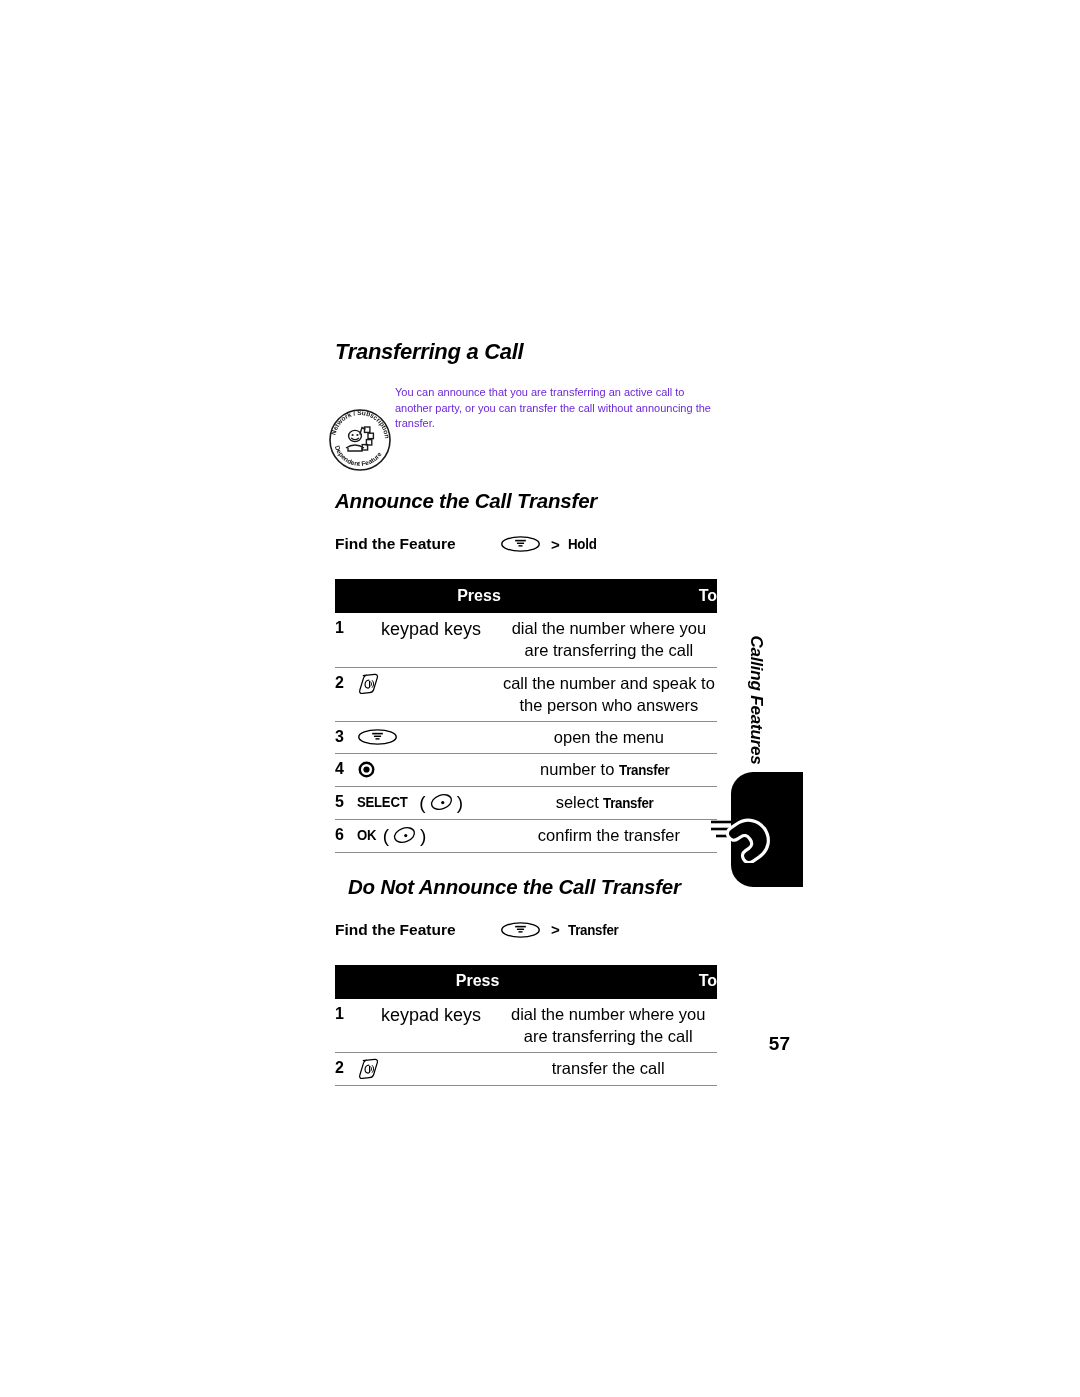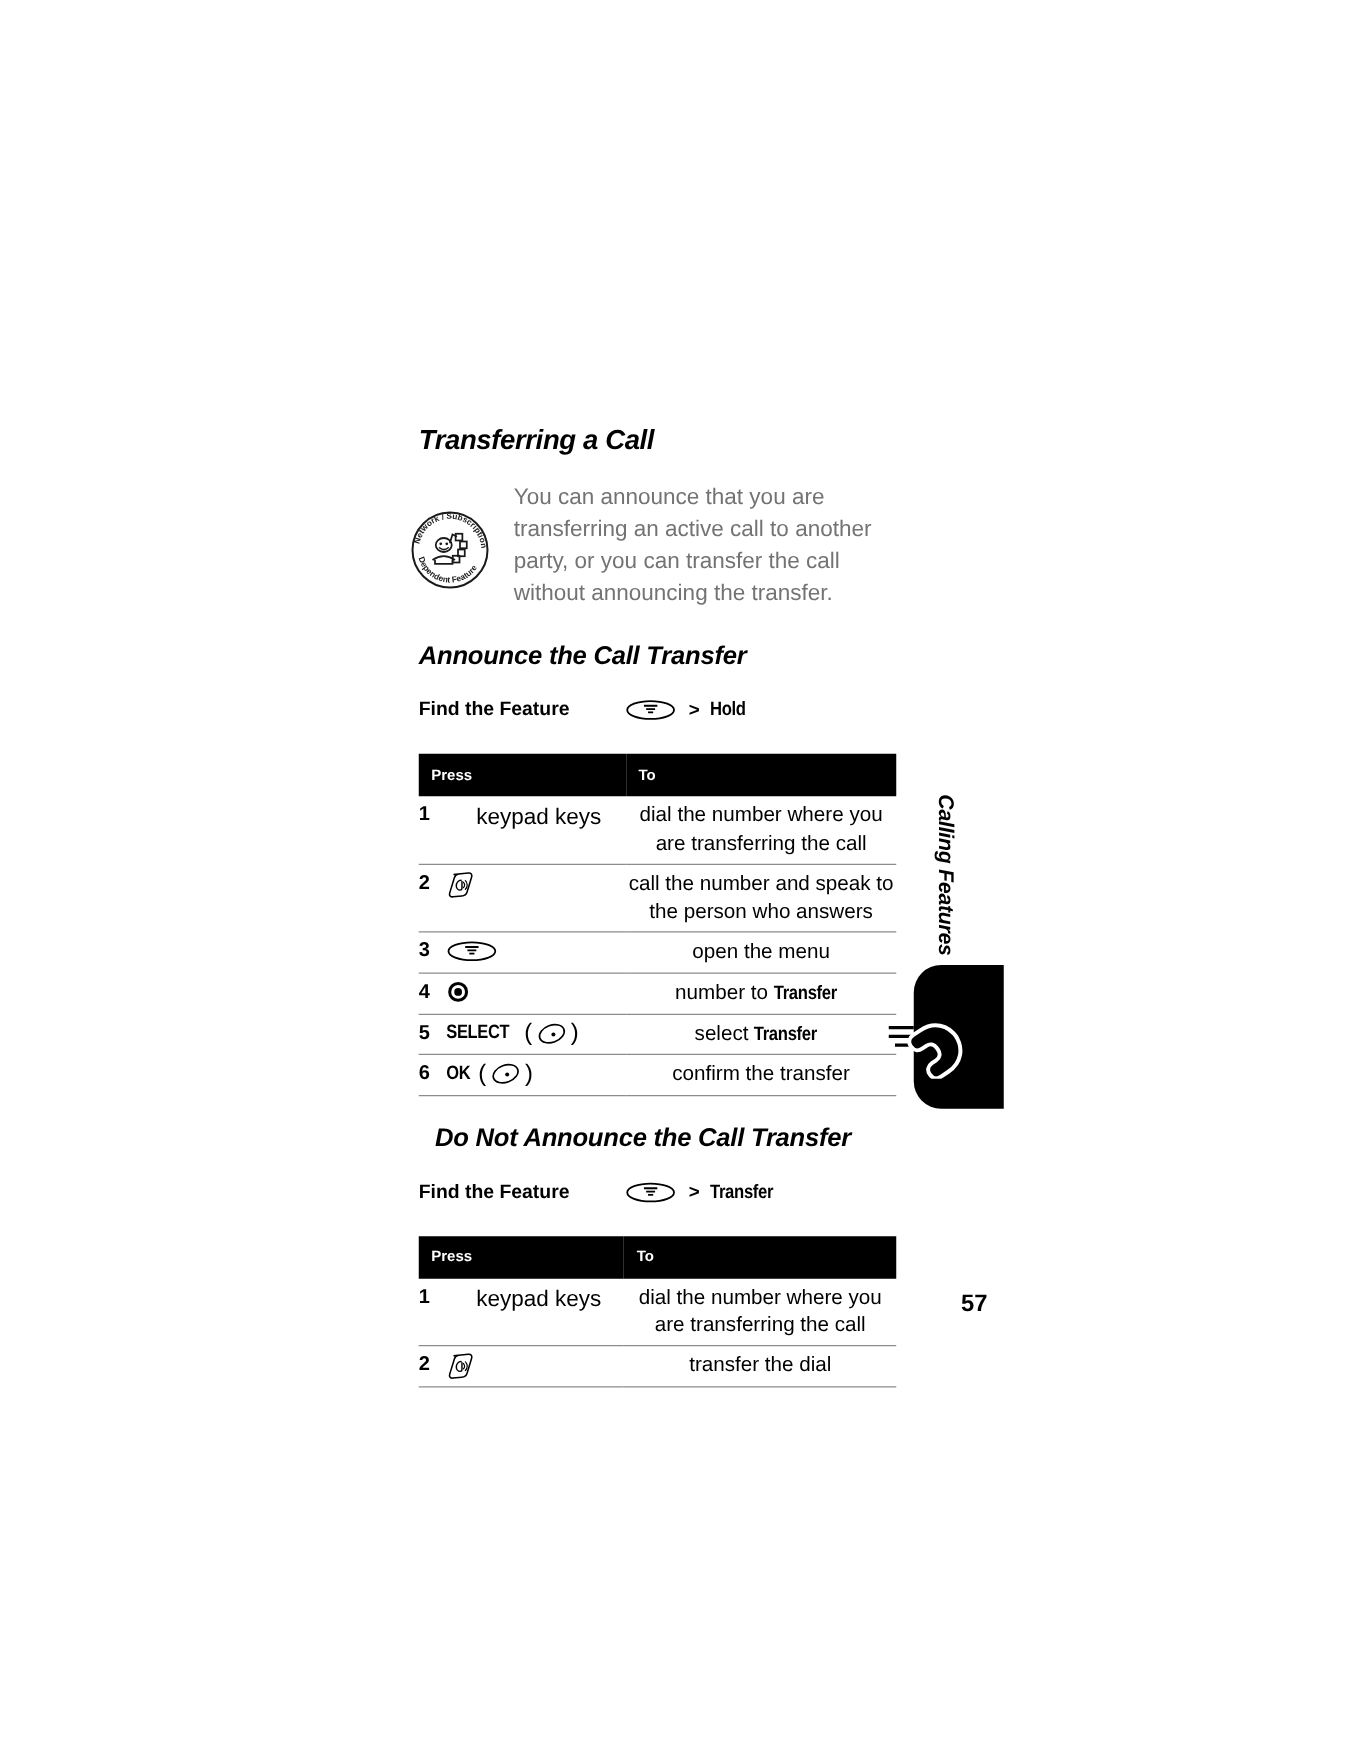--- a/index.html
+++ b/index.html
@@ -50,24 +50,24 @@
   }
   .badge {
     position: absolute;
     left: -7px;
     top: 55px;
     width: 64px;
     height: 64px;
     transform: translateY(-50%);
   }
   .intro-text {
-    margin-left: 76px;
-    font-size: 18px;
+    margin-left: 60px;
+    font-size: 11px;
     line-height: 1.42;
-    color: #737373;
+    color: #6d28d9;
   }
 
   
   .section-heading {
     font-size: 20.5px;
     font-weight: bold;
     font-style: italic;
     letter-spacing: -0.2px;
     margin: 0 0 20px 0;
     white-space: nowrap;
@@ -112,23 +112,23 @@
 
   
   .steps-table {
     width: 382px;
     border-collapse: collapse;
     margin-bottom: 4px;
   }
   .steps-table thead th {
     background: #000000;
     color: #ffffff;
-    font-size: 12px;
-    font-weight: bold;
-    text-align: left;
+    font-size: 16px;
+    font-weight: bold;
+    text-align: right;
     padding: 5px 0 6px 10px;
     height: 23px;
     vertical-align: middle;
   }
   .col-press { width: 162px; }
   .col-to    { width: 220px; }
 
   .steps-table tbody td {
     border-bottom: 1px solid #8c8c8c;
     vertical-align: top;
@@ -451,21 +451,21 @@
                 <g transform="translate(1,1)">
                   <path d="M 12.4,8.2 C 10.0,8.2 8.1,10.6 8.1,13.2 C 8.1,15.4 9.6,17.2 11.6,17.2 C 12.6,17.2 13.2,16.6 13.2,15.8 L 13.2,9.4" fill="none" stroke="#000" stroke-width="1.3" stroke-linecap="round"></path>
                   <path d="M 14.4,10.0 A 3.2,3.2 0 0 1 14.4,15.0" fill="none" stroke="#000" stroke-width="1.1" stroke-linecap="round"></path>
                   <path d="M 16.3,8.6 A 5.4,5.4 0 0 1 16.3,16.4" fill="none" stroke="#000" stroke-width="1.1" stroke-linecap="round"></path>
                 </g>
               </svg>
             </span>
               </span>
           </td>
           <td class="cell-to">
-            <span>transfer the dial</span>
+            <span>transfer the call</span>
           </td>
         </tr>
       </tbody>
     </table>
 
   </div>
 
   <div class="side-label">
     <span>Calling Features</span>
   </div>

